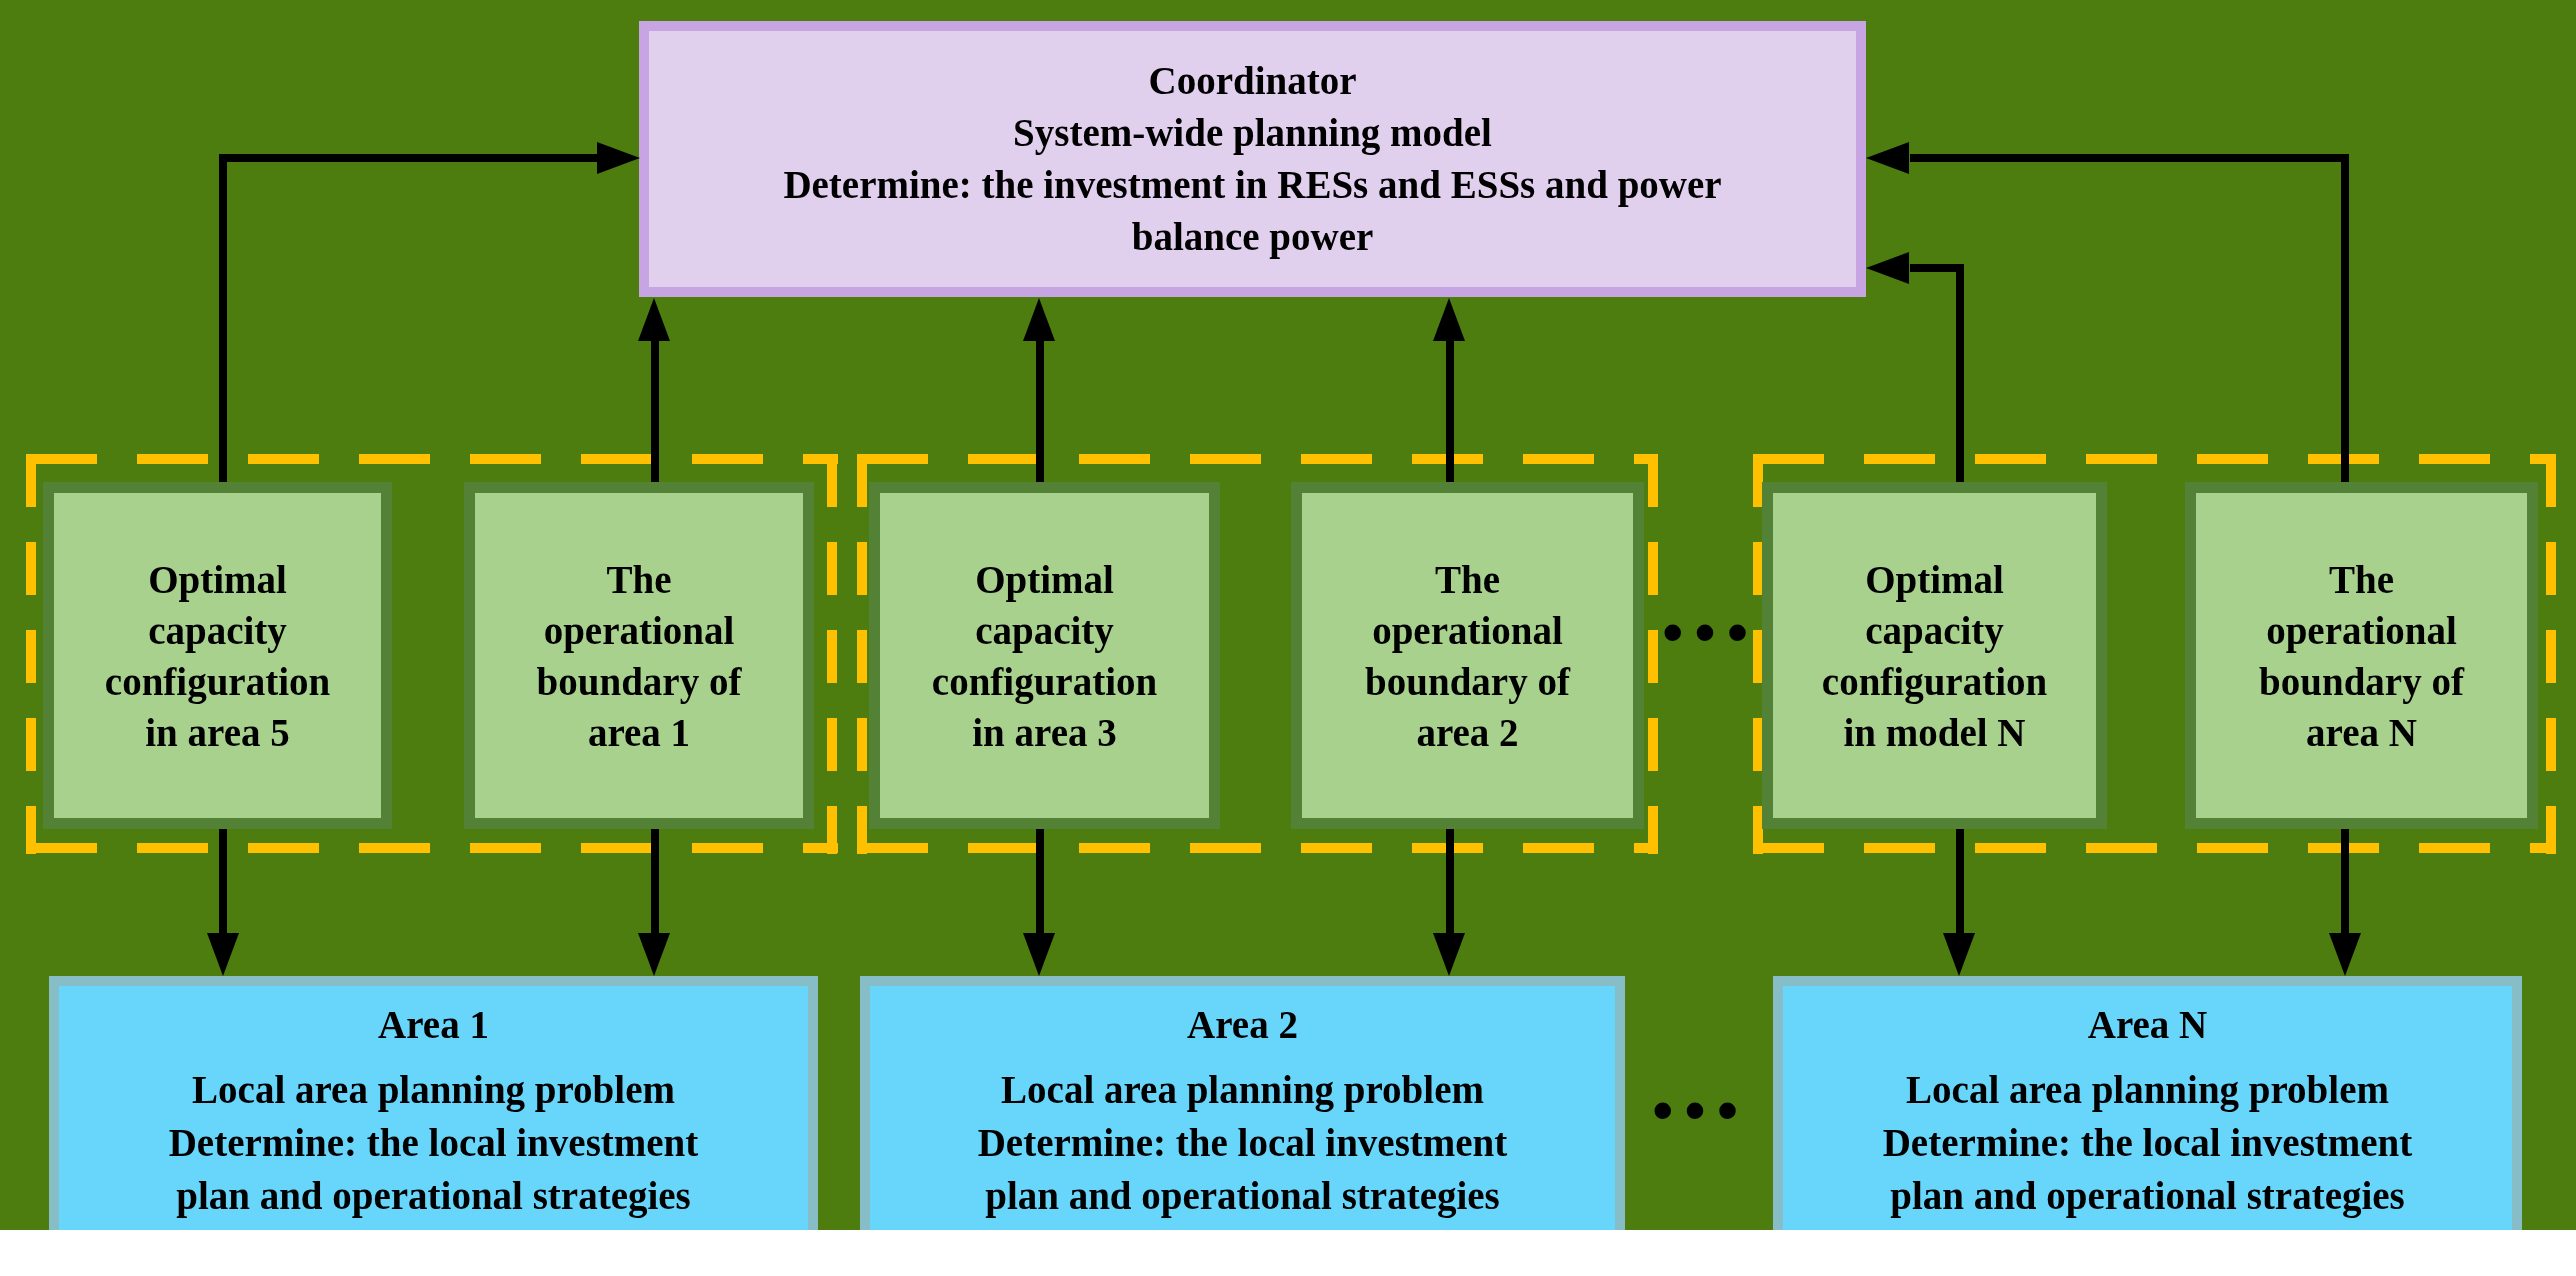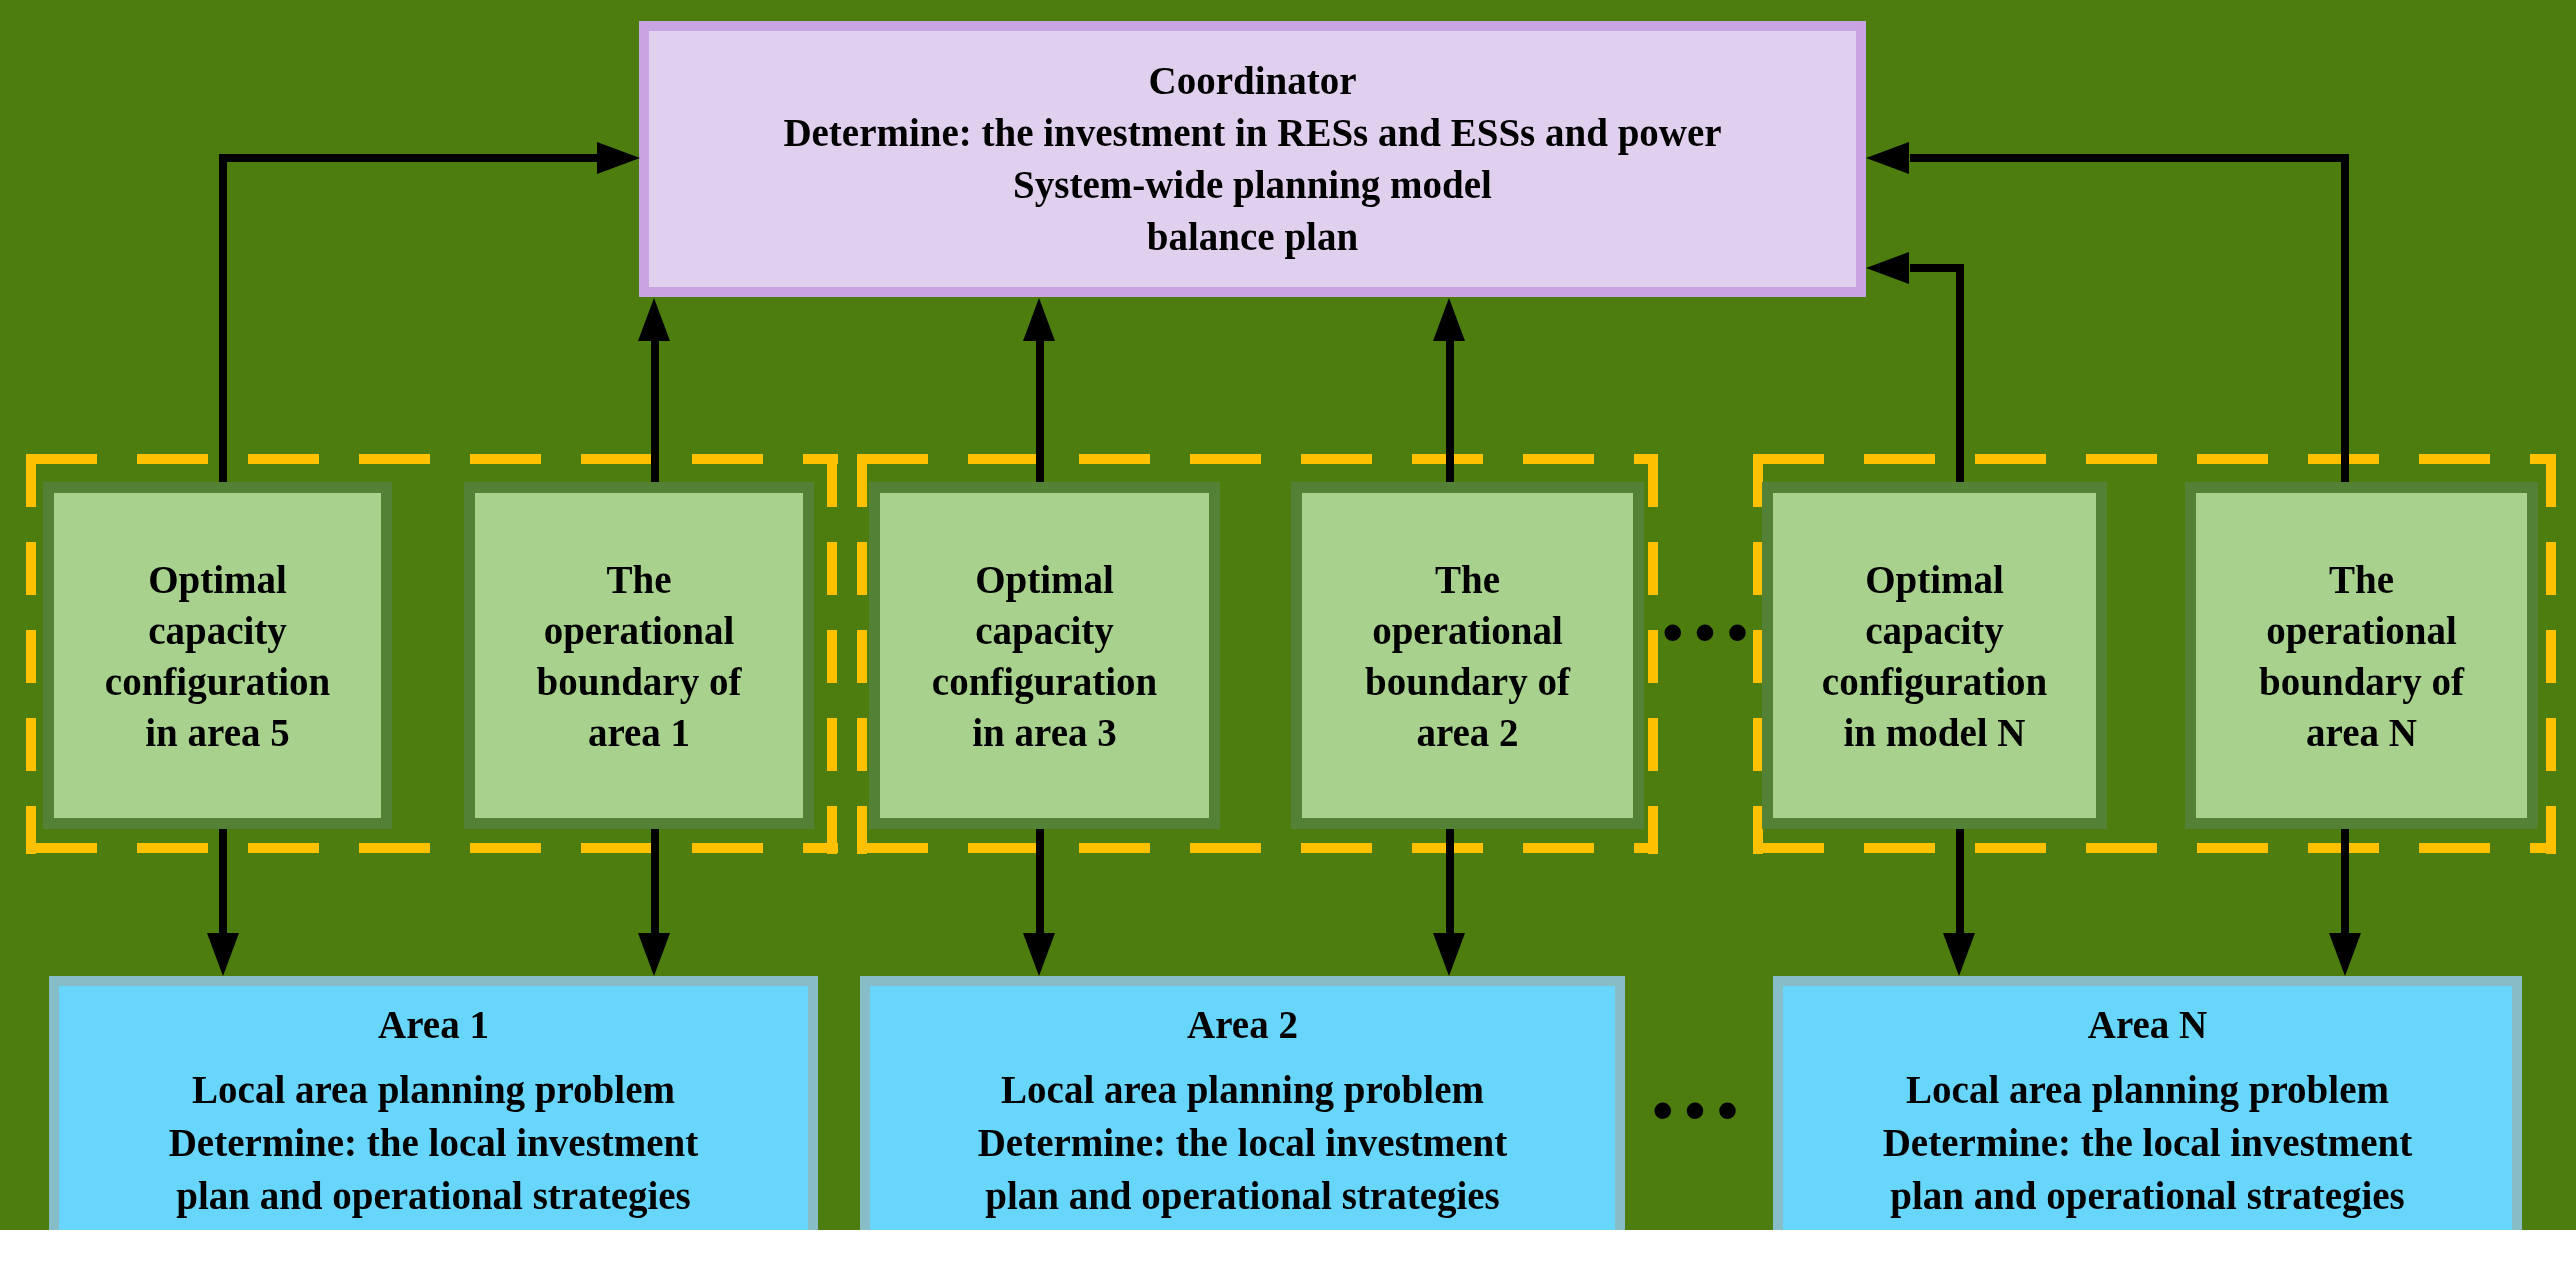--- a/index.html
+++ b/index.html
@@ -45,23 +45,23 @@
     text-align:center; font-weight:bold;
   }
 </style>
 </head>
 <body>
 
 <div class="canvas">
 
   <div class="box coordinator" style="left:639px; top:21px; width:1227px; height:276px;">
     <div>Coordinator</div>
+    <div>System-wide planning model</div>
     <div>Determine: the investment in RESs and ESSs and power</div>
-    <div>System-wide planning model</div>
-    <div>balance plan</div>
+    <div>balance power</div>
   </div>
 
   <div>
     <div class="dash-h" style="left:25.5px;  top:454px; width:812px;"></div>
     <div class="dash-h" style="left:25.5px;  top:843px; width:812px;"></div>
     <div class="dash-v" style="left:25.5px;  top:454px; height:400px;"></div>
     <div class="dash-v" style="left:827px; top:454px; height:400px;"></div>
   </div>
   <div>
     <div class="dash-h" style="left:857px; top:454px; width:801px;"></div>

